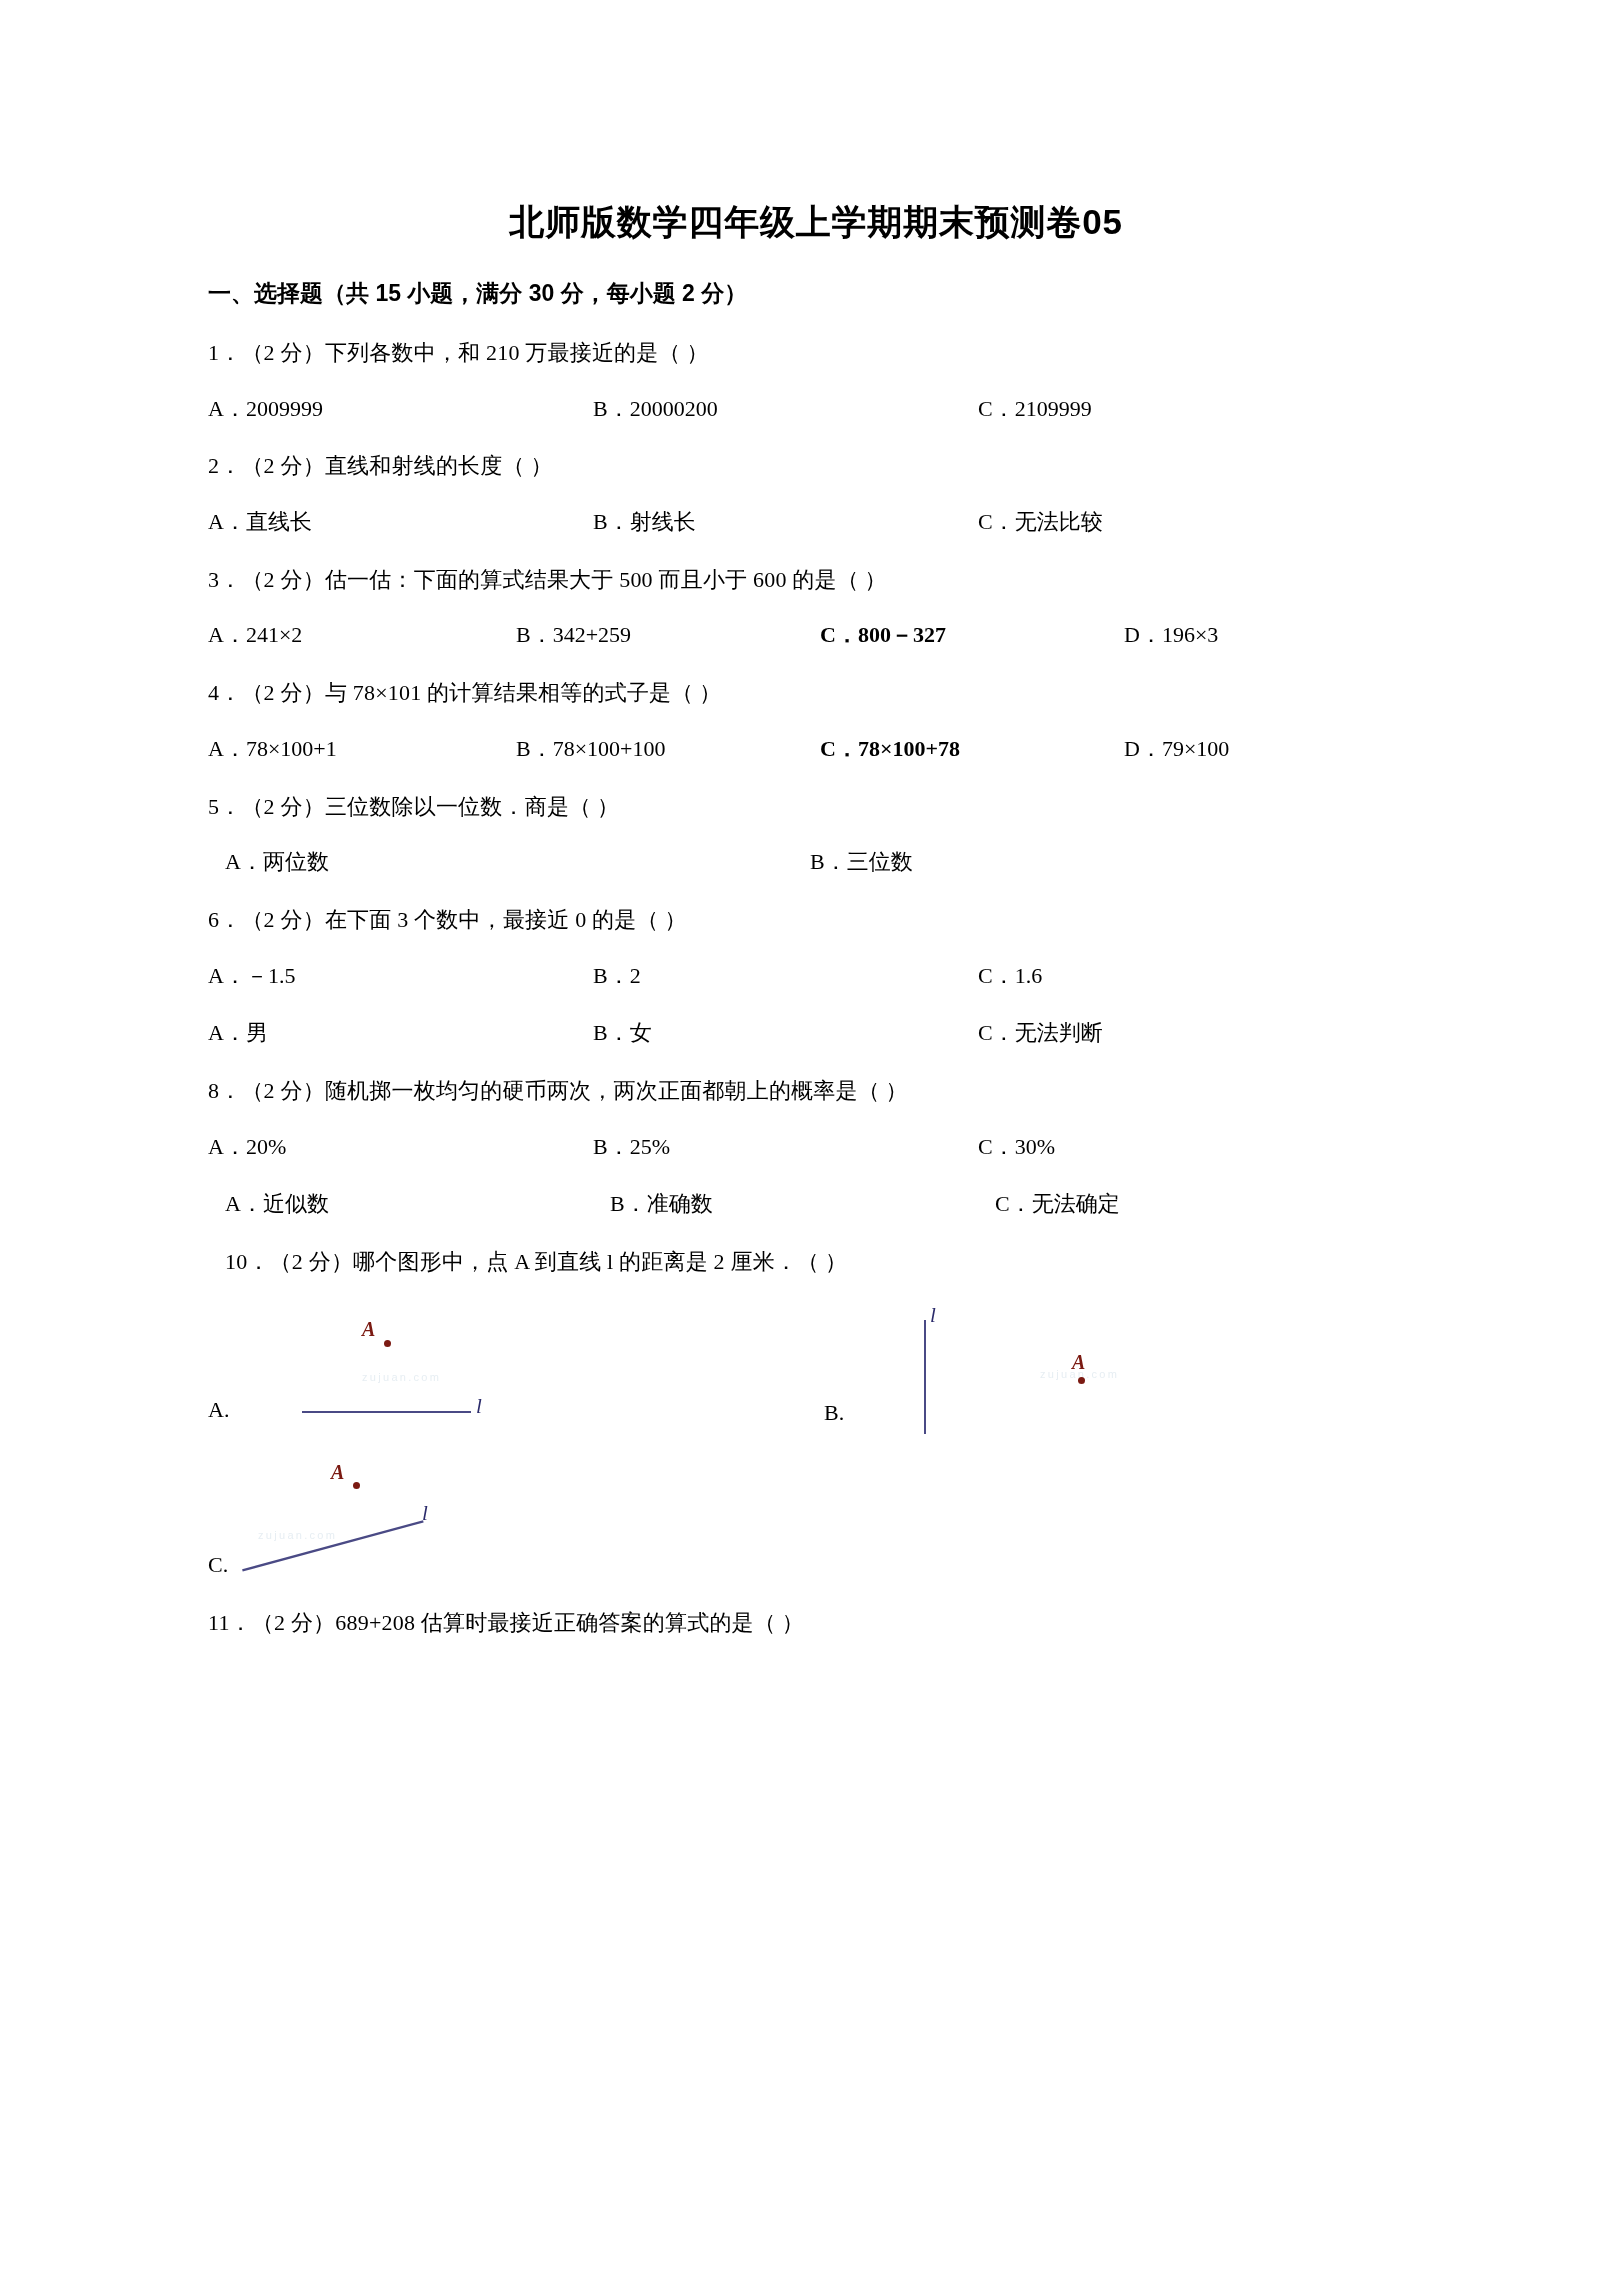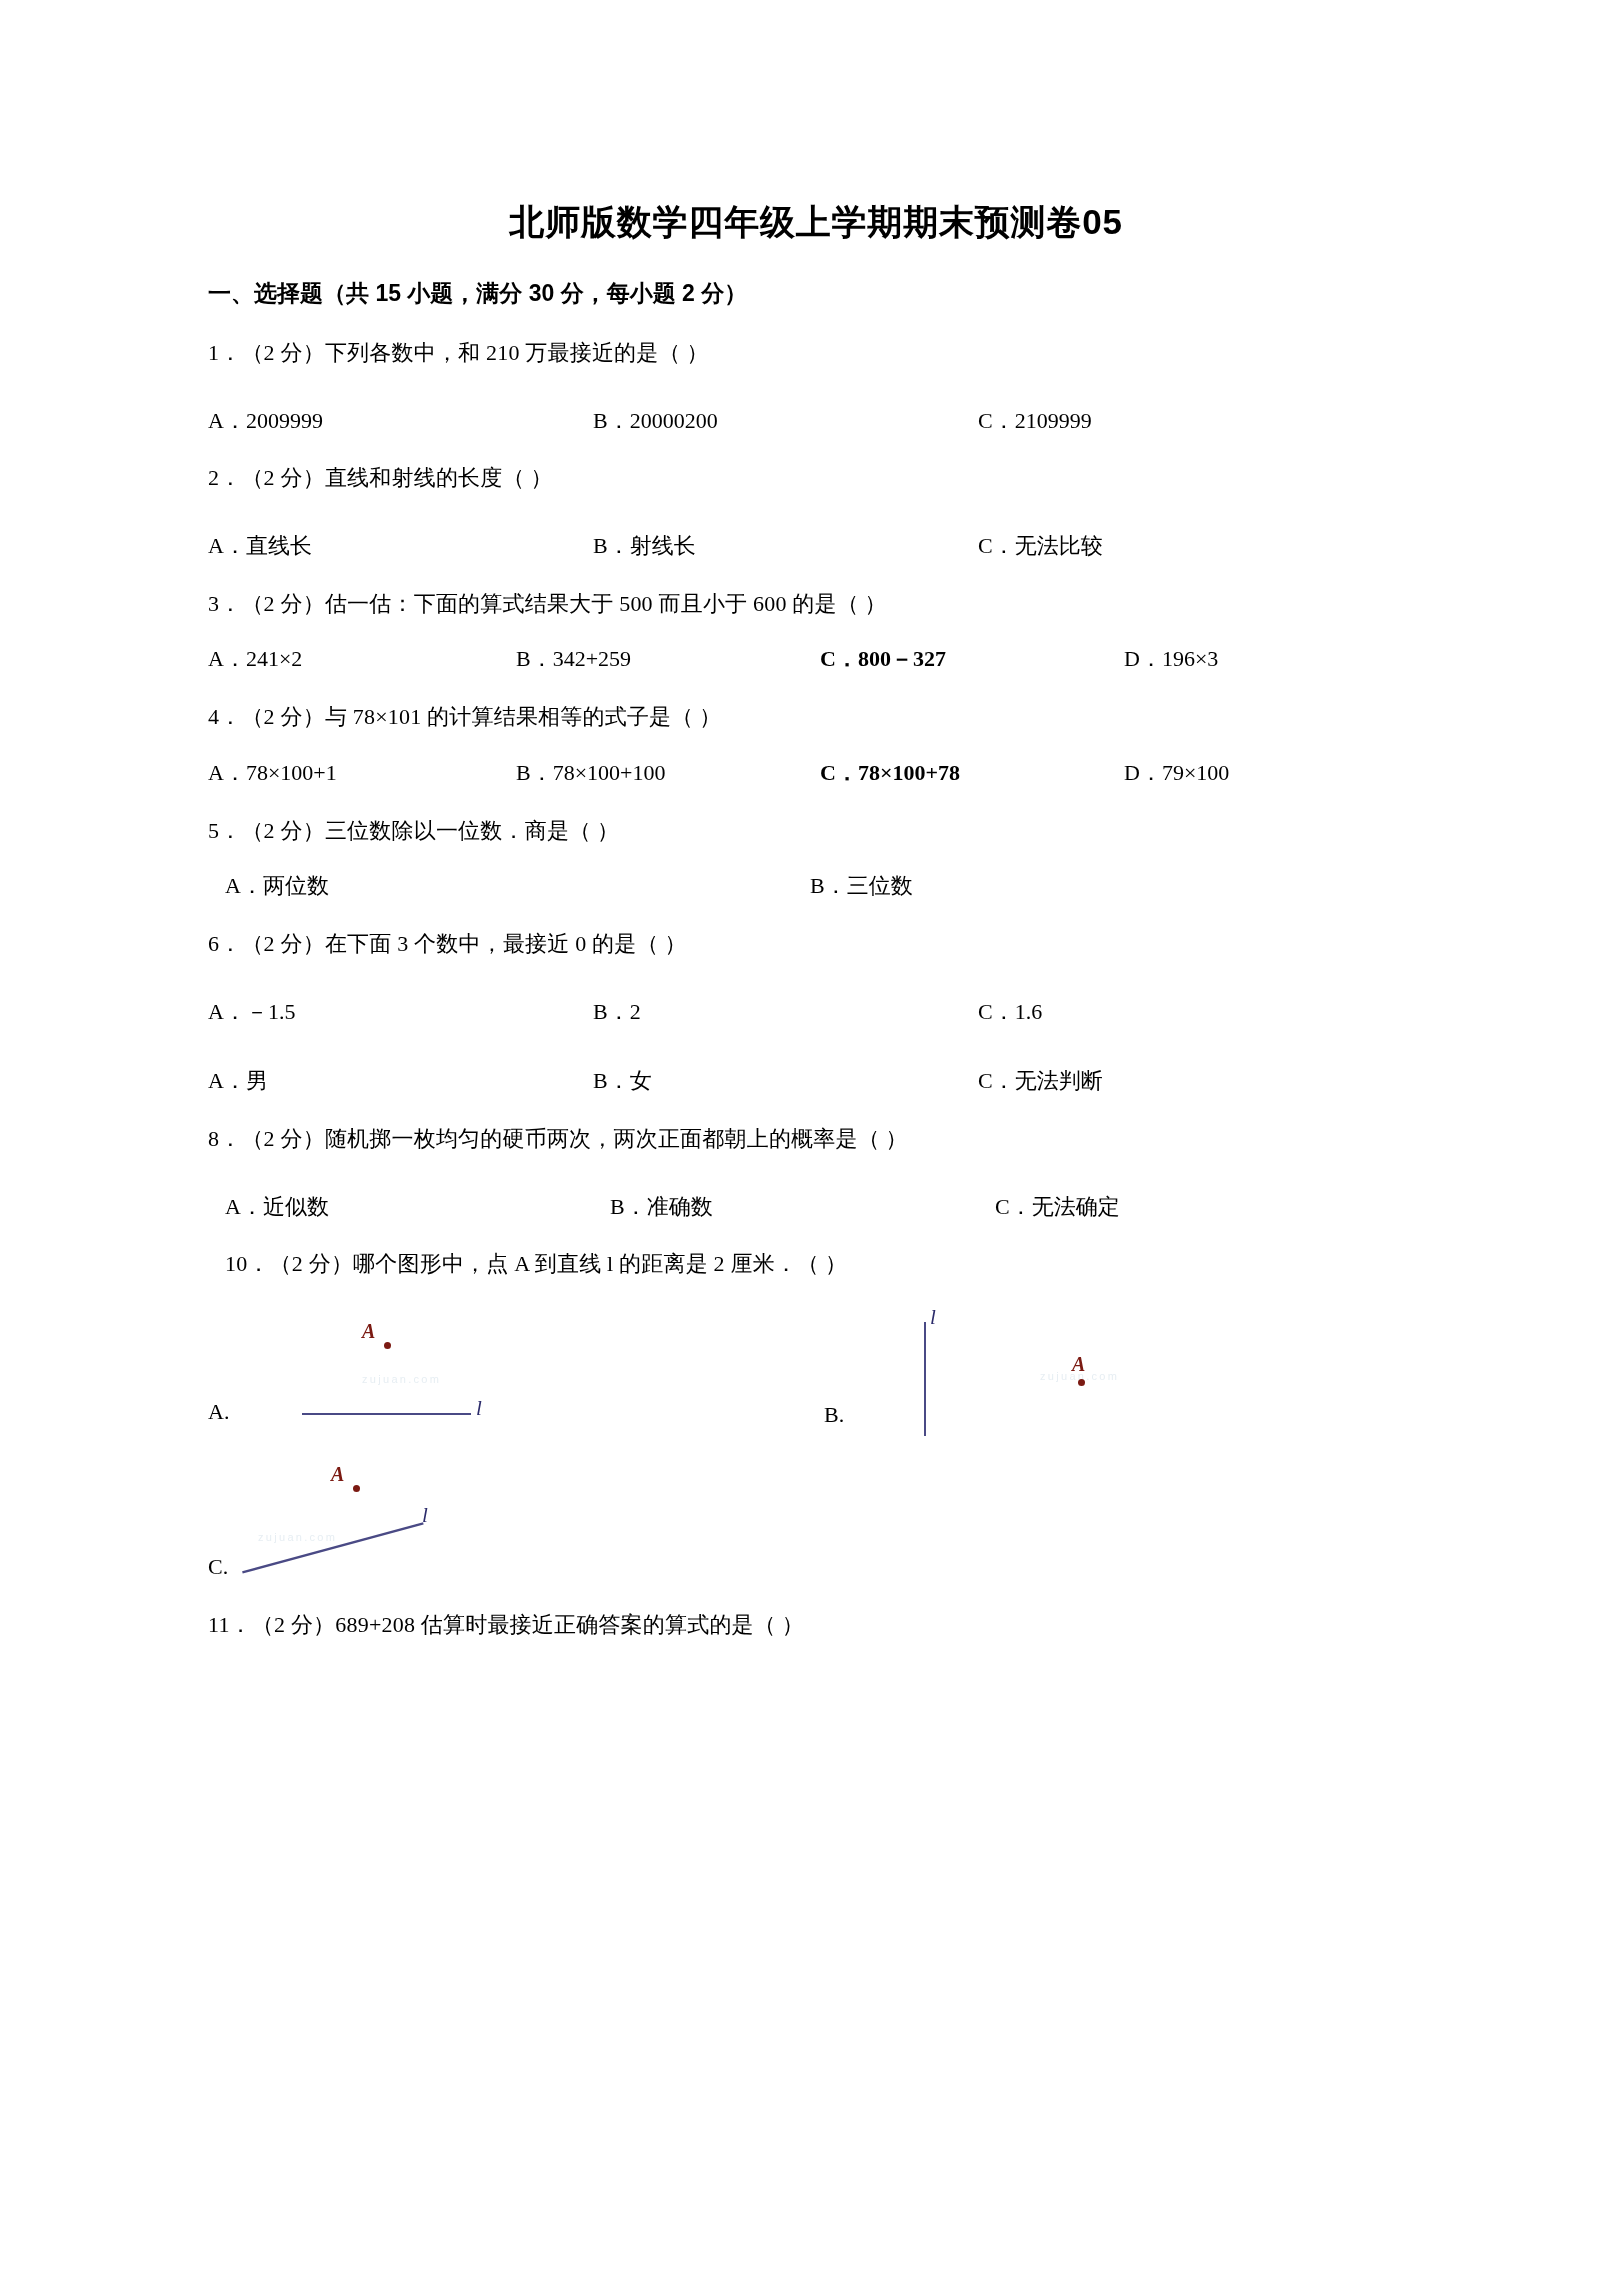--- a/index.html
+++ b/index.html
@@ -57,21 +57,21 @@
     display: block;
   }
   .opt {
     display: inline-block;
     white-space: nowrap;
   }
   .indent {
     padding-left: 17px;
   }
   
-  .cols-3 .opt:nth-child(1) { width: 385px; margin-top: 12px; }
+  .cols-3 .opt:nth-child(1) { width: 385px; }
   .cols-3 .opt:nth-child(2) { width: 385px; }
   .cols-3 .opt:nth-child(3) { width: 369px; }
 
   .cols-4 .opt:nth-child(1) { width: 308px; }
   .cols-4 .opt:nth-child(2) { width: 304px; }
   .cols-4 .opt:nth-child(3) { width: 304px; font-weight: bold; }
   .cols-4 .opt:nth-child(4) { width: 254px; }
 
   .cols-2 .opt:nth-child(1) { width: 585px; }
   .cols-2 .opt:nth-child(2) { width: 539px; }
@@ -164,20 +164,23 @@
     <div class="q-stem">6．（2 分）在下面 3 个数中，最接近 0 的是（        ）</div>
     <div class="opt-row cols-3">
       <span class="opt">A．－1.5</span><span class="opt">B．2</span><span class="opt">C．1.6</span>
     </div>
 
     <div class="opt-row cols-3">
       <span class="opt">A．男</span><span class="opt">B．女</span><span class="opt">C．无法判断</span>
     </div>
 
     <div class="q-stem">8．（2 分）随机掷一枚均匀的硬币两次，两次正面都朝上的概率是（        ）</div>
+    <div class="opt-row cols-3">
+      <span class="opt">A．20%</span><span class="opt">B．25%</span><span class="opt">C．30%</span>
+    </div>
 
     <div class="opt-row cols-3 indent">
       <span class="opt">A．近似数</span><span class="opt">B．准确数</span><span class="opt">C．无法确定</span>
     </div>
 
     <div class="q-stem indent">10．（2 分）哪个图形中，点 A 到直线 l 的距离是 2 厘米．（        ）</div>
 
     <div class="fig-block">
 
       <div class="fig" style="left:0; top:0; width:585px; height:154px;">

